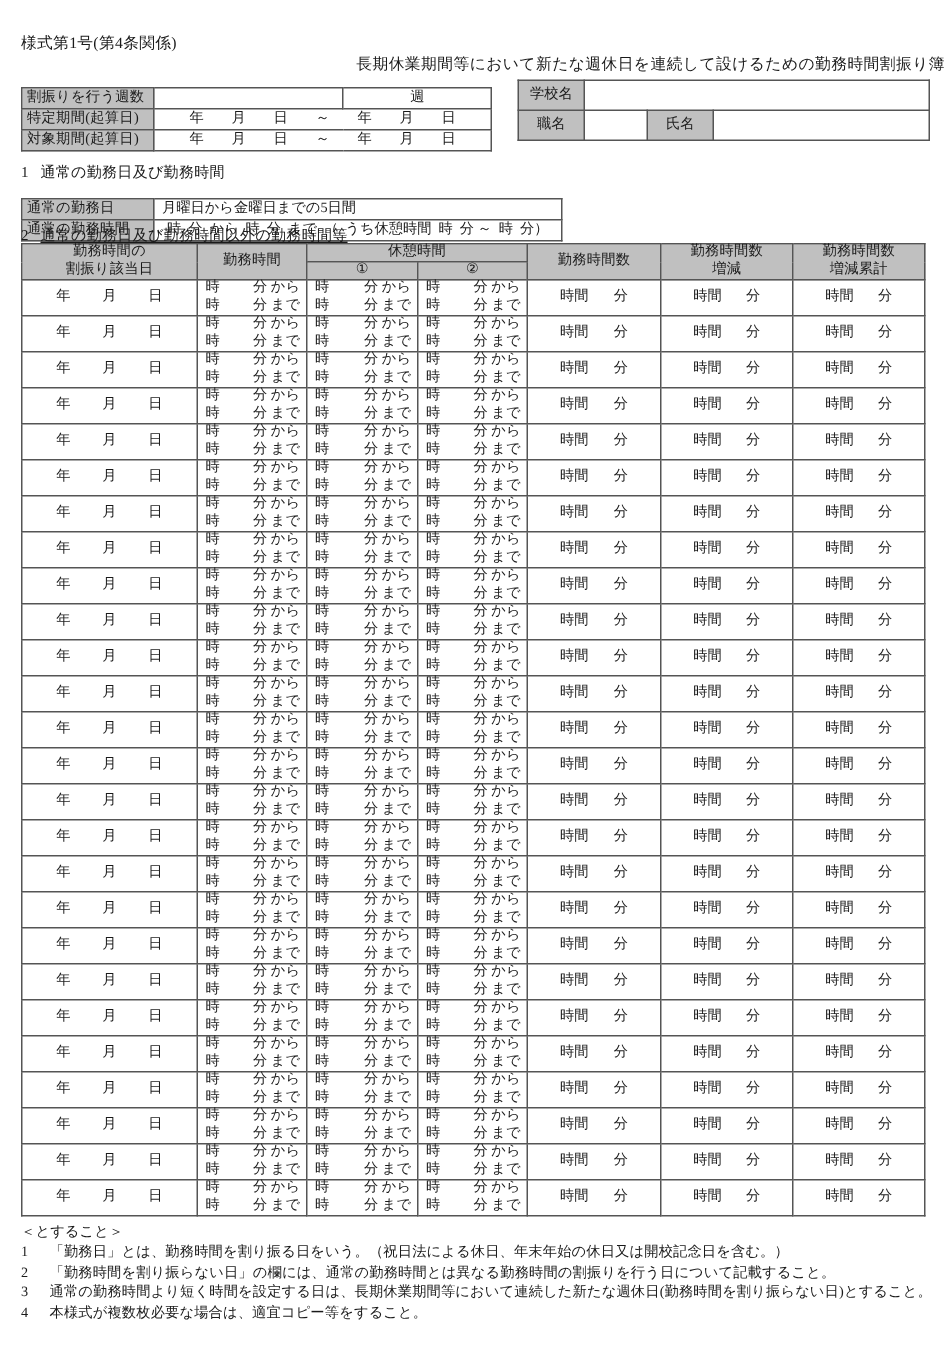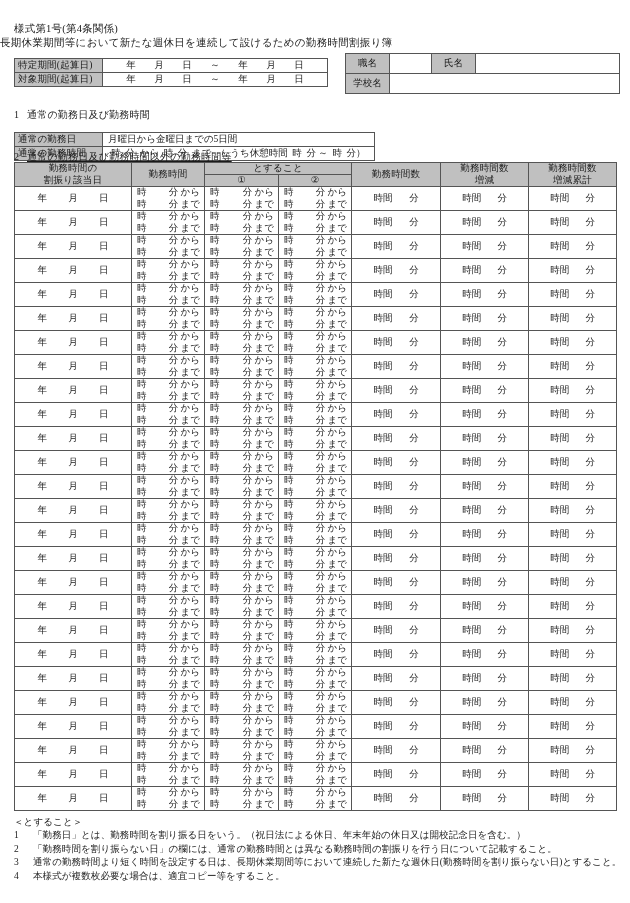--- a/index.html
+++ b/index.html
@@ -23,21 +23,21 @@
     position: absolute;
     left: 14px; top: 22px;
     font-size: 10.5px;
     letter-spacing: 0.2px;
     white-space: nowrap;
   }
   .doc-title {
     position: absolute;
     left: 0; top: 36px;
     width: 630px;
-    text-align: left;
+    text-align: right;
     font-size: 10.5px;
     letter-spacing: 0.3px;
     white-space: nowrap;
   }
 
   
   table {
     border-collapse: collapse;
     table-layout: fixed;
   }
@@ -191,20 +191,25 @@
 </head>
 <body>
 
 <div class="page">
 
   <div class="form-code">様式第1号(第4条関係)</div>
   <div class="doc-title">長期休業期間等において新たな週休日を連続して設けるための勤務時間割振り簿</div>
 
   <table class="hdr-left">
     <tbody>
+      <tr>
+        <td class="shade lbl c-label">割振りを行う週数</td>
+        <td class="c-num"></td>
+        <td class="ctr c-wk">週</td>
+      </tr>
       <tr>
         <td class="shade lbl c-label">特定期間(起算日)</td>
         <td class="c-date" colspan="2">
           <div class="date-line">
             <span>年</span>
             <span>月</span>
             <span>日</span>
             <span>～</span>
             <span>年</span>
             <span>月</span>
@@ -225,28 +230,28 @@
             <span>日</span>
           </div>
         </td>
       </tr>
     </tbody>
   </table>
 
   <table class="hdr-right">
     <tbody>
       <tr>
+        <td class="shade ctr c-k1">学校名</td>
+        <td class="c-v1" colspan="3"></td>
+      </tr>
+      <tr>
         <td class="shade ctr c-k1">職名</td>
         <td class="c-v2"></td>
         <td class="shade ctr c-k2">氏名</td>
         <td class="c-v3"></td>
-      </tr>
-      <tr>
-        <td class="shade ctr c-k1">学校名</td>
-        <td class="c-v1" colspan="3"></td>
       </tr>
     </tbody>
   </table>
 
   <div class="sec-head" style="left:14px; top:108px;">
     <span class="no">1</span><span>通常の勤務日及び勤務時間</span>
   </div>
 
   <table class="sec1">
     <tbody>
@@ -292,21 +297,21 @@
     </colgroup>
     <thead>
       <tr>
         <td class="shade" rowspan="2">
           <div class="two-line">
             <span>勤務時間の</span>
             <span>割振り該当日</span>
           </div>
         </td>
         <td class="shade" rowspan="2">勤務時間</td>
-        <td class="shade" colspan="2">とすること</td>
+        <td class="shade" colspan="2">休憩時間</td>
         <td class="shade" rowspan="2">勤務時間数</td>
         <td class="shade" rowspan="2">
           <div class="two-line">
             <span>勤務時間数</span>
             <span>増減</span>
           </div>
         </td>
         <td class="shade" rowspan="2">
           <div class="two-line">
             <span>勤務時間数</span>

